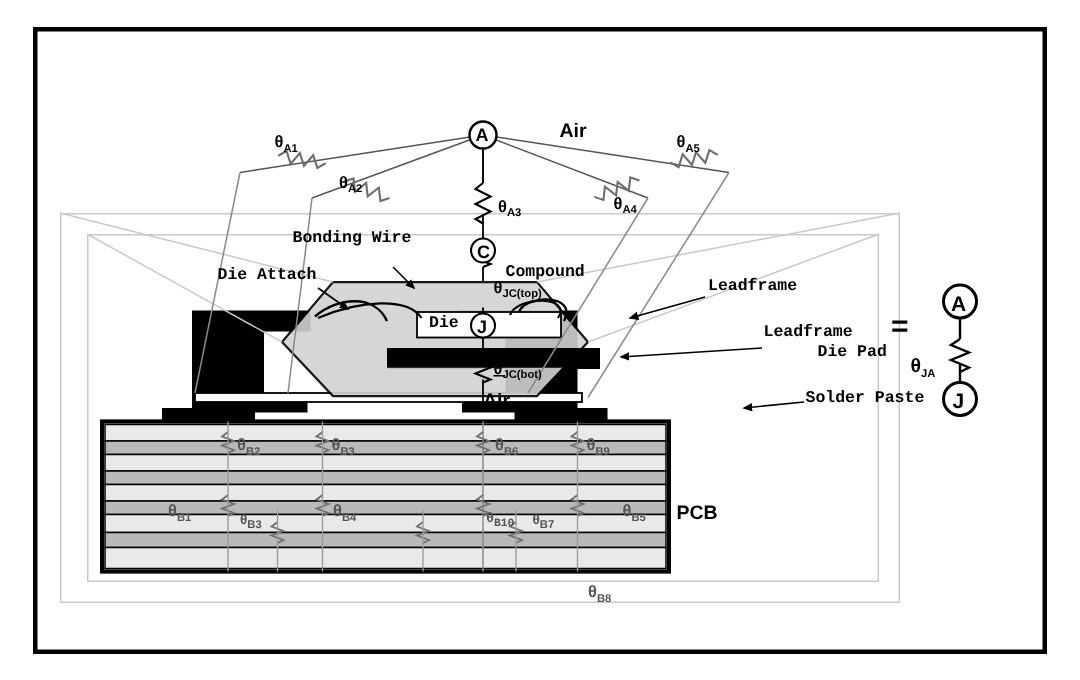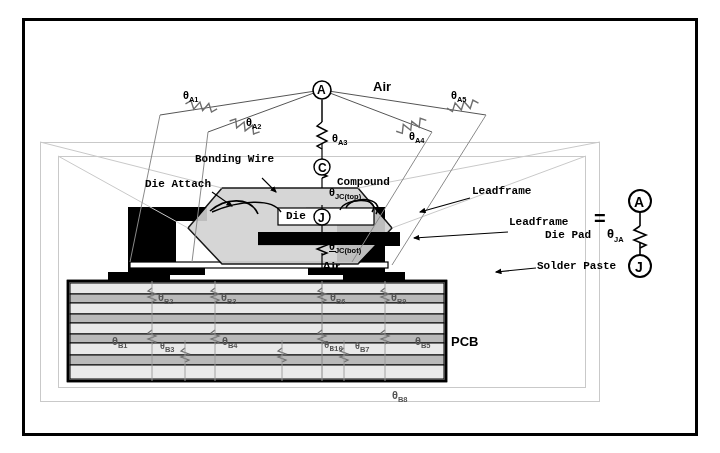--- a/index.html
+++ b/index.html
@@ -265,21 +265,21 @@
   <div class="lbl big-label" style="left:451px; top:334px;">PCB</div>
   <div class="lbl" style="left:594px; top:207px; font-size:20px; font-weight:bold;">=</div>
 
   <div class="lbl node-letter" style="left:317px; top:83px;">A</div>
   <div class="lbl node-letter" style="left:318px; top:161px;">C</div>
   <div class="lbl node-letter" style="left:318px; top:211px;">J</div>
   <div class="lbl node-letter" style="left:634px; top:194px; font-size:14px;">A</div>
   <div class="lbl node-letter" style="left:635px; top:259px; font-size:14px;">J</div>
 
   <div class="lbl theta" style="left:183px; top:89px;"><span>θ</span><sub>A1</sub></div>
-  <div class="lbl theta" style="left:246px; top:116px;"><span>θ</span><sub>A2</sub></div>
+  <div class="lbl theta" style="left:226px; top:116px;"><span>θ</span><sub>A2</sub></div>
   <div class="lbl theta" style="left:332px; top:132px;"><span>θ</span><sub>A3</sub></div>
   <div class="lbl theta" style="left:409px; top:130px;"><span>θ</span><sub>A4</sub></div>
   <div class="lbl theta" style="left:451px; top:89px;text-align:center;"><span>θ</span><sub>A5</sub></div>
 
   <div class="lbl theta" style="left:329px; top:186px;"><span>θ</span><sub>JC(top)</sub></div>
   <div class="lbl theta" style="left:329px; top:240px;text-decoration:underline;"><span>θ</span><sub>JC(bot)</sub></div>
 
   <div class="lbl theta theta-grey" style="left:158px; top:291px;"><span>θ</span><sub>B2</sub></div>
   <div class="lbl theta theta-grey" style="left:330px; top:291px;"><span>θ</span><sub>B6</sub></div>
   <div class="lbl theta theta-grey" style="left:391px; top:291px;"><span>θ</span><sub>B9</sub></div>
@@ -287,15 +287,15 @@
 
   <div class="lbl theta theta-grey" style="left:112px; top:335px;"><span>θ</span><sub>B1</sub></div>
   <div class="lbl theta theta-grey" style="left:222px; top:335px;"><span>θ</span><sub>B4</sub></div>
   <div class="lbl theta theta-grey" style="left:392px; top:343px;margin-top:46px;"><span>θ</span><sub>B8</sub></div>
   <div class="lbl theta theta-grey" style="left:415px; top:335px;"><span>θ</span><sub>B5</sub></div>
 
   <div class="lbl theta theta-grey" style="left:160px; top:341px; font-size:9px;"><span>θ</span><sub>B3</sub></div>
   <div class="lbl theta theta-grey" style="left:324px; top:341px; font-size:9px;font-family:Liberation Mono, monospace;"><span>θ</span><sub>B10</sub></div>
   <div class="lbl theta theta-grey" style="left:355px; top:341px; font-size:9px;"><span>θ</span><sub>B7</sub></div>
 
-  <div class="lbl theta" style="left:607px; top:226px; font-size:13px;"><span>θ</span><sub>JA</sub></div>
+  <div class="lbl theta" style="left:607px; top:236px; font-size:13px;"><span>θ</span><sub>JA</sub></div>
 
 </div>
 
 </body></html>

